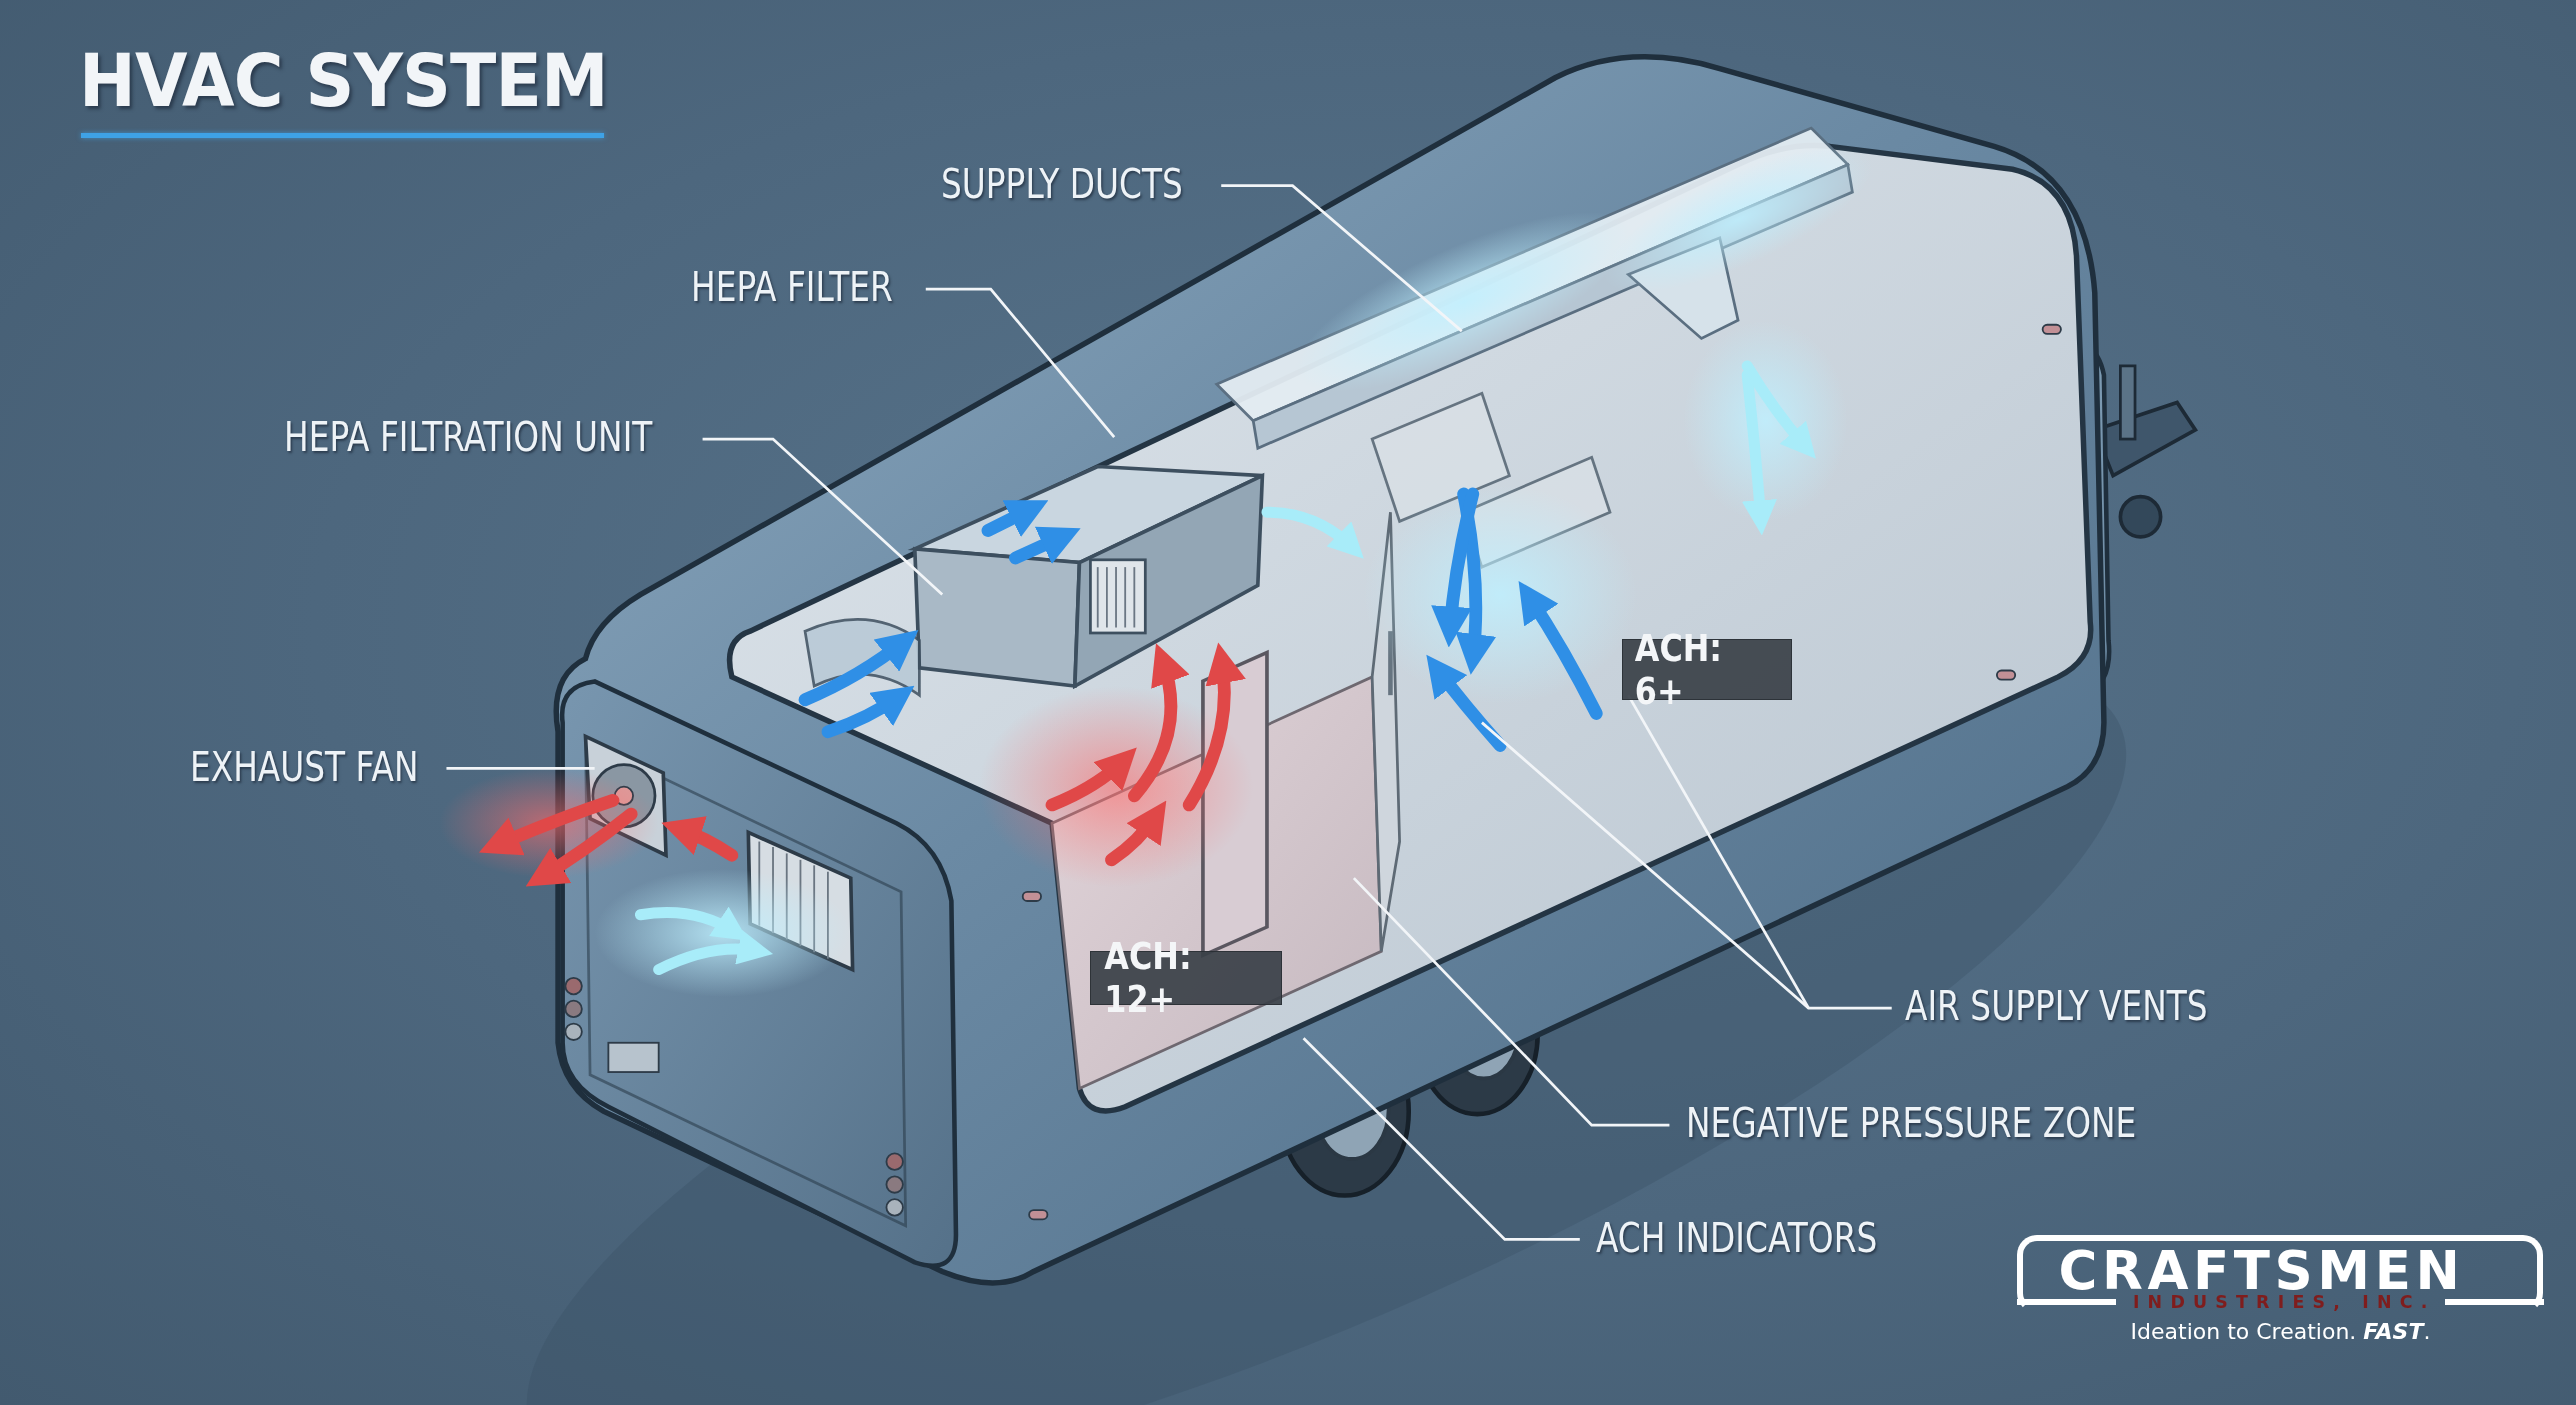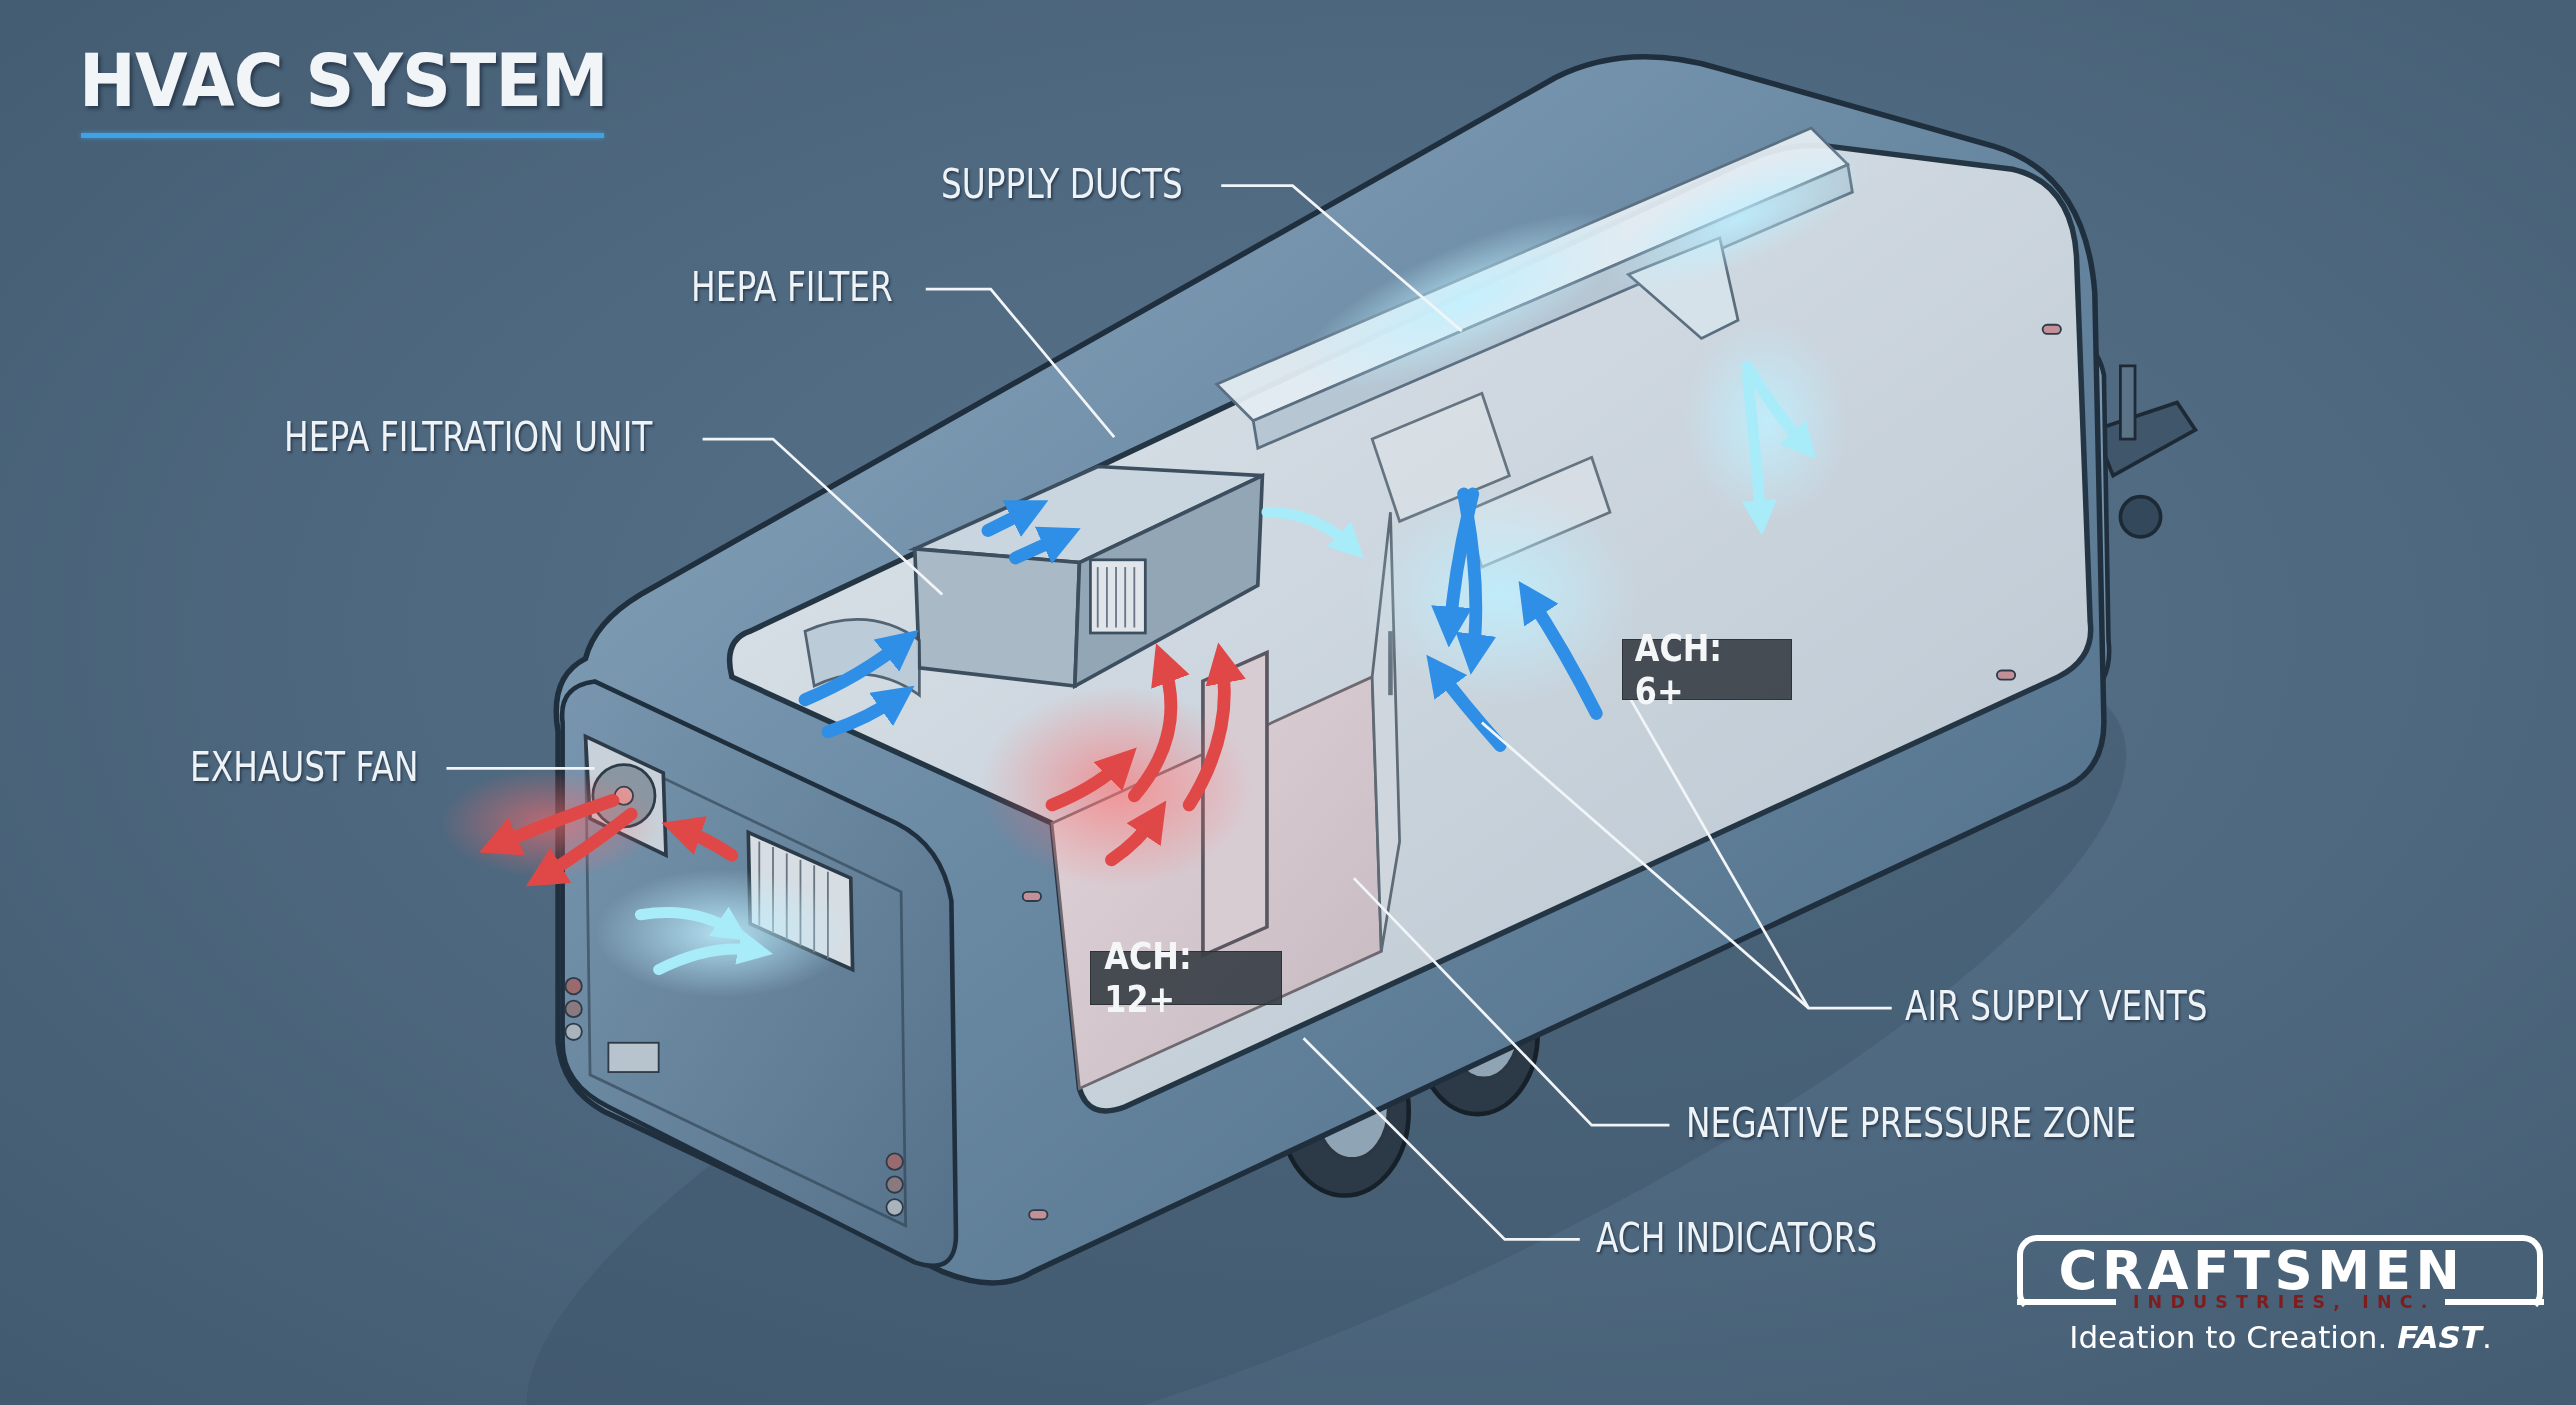--- a/index.html
+++ b/index.html
@@ -45,21 +45,21 @@
     position:absolute; left:2017px; top:1288px; width:527px; height:27.4px;
     display:flex; align-items:center;
   }
   .logo-rule { flex:1; height:6.4px; background:#fff; }
   .logo-sub {
     color:#7f1d1d; font-family:"DejaVu Sans", sans-serif; font-weight:bold; font-size:17.4px;
     letter-spacing:8.2px; padding:0 9.1px 0 16.5px;
   }
   .logo-tag {
     position:absolute; left:2017px; top:1319px; width:527px; text-align:center;
-    color:#ffffff; font-family:"DejaVu Sans", sans-serif; font-size:31px;
+    color:#ffffff; font-family:"DejaVu Sans", sans-serif; font-size:22px;
   }
   .logo-tag em { font-style:italic; font-weight:bold; }
 </style>
 </head>
 <body>
 
 <svg class="layer" viewBox="0 0 2816 1536" xmlns="http://www.w3.org/2000/svg">
   <defs>
     <linearGradient id="bodyGrad" x1="0" y1="0" x2="1" y2="1">
       <stop offset="0" stop-color="#8eaac0"></stop>

